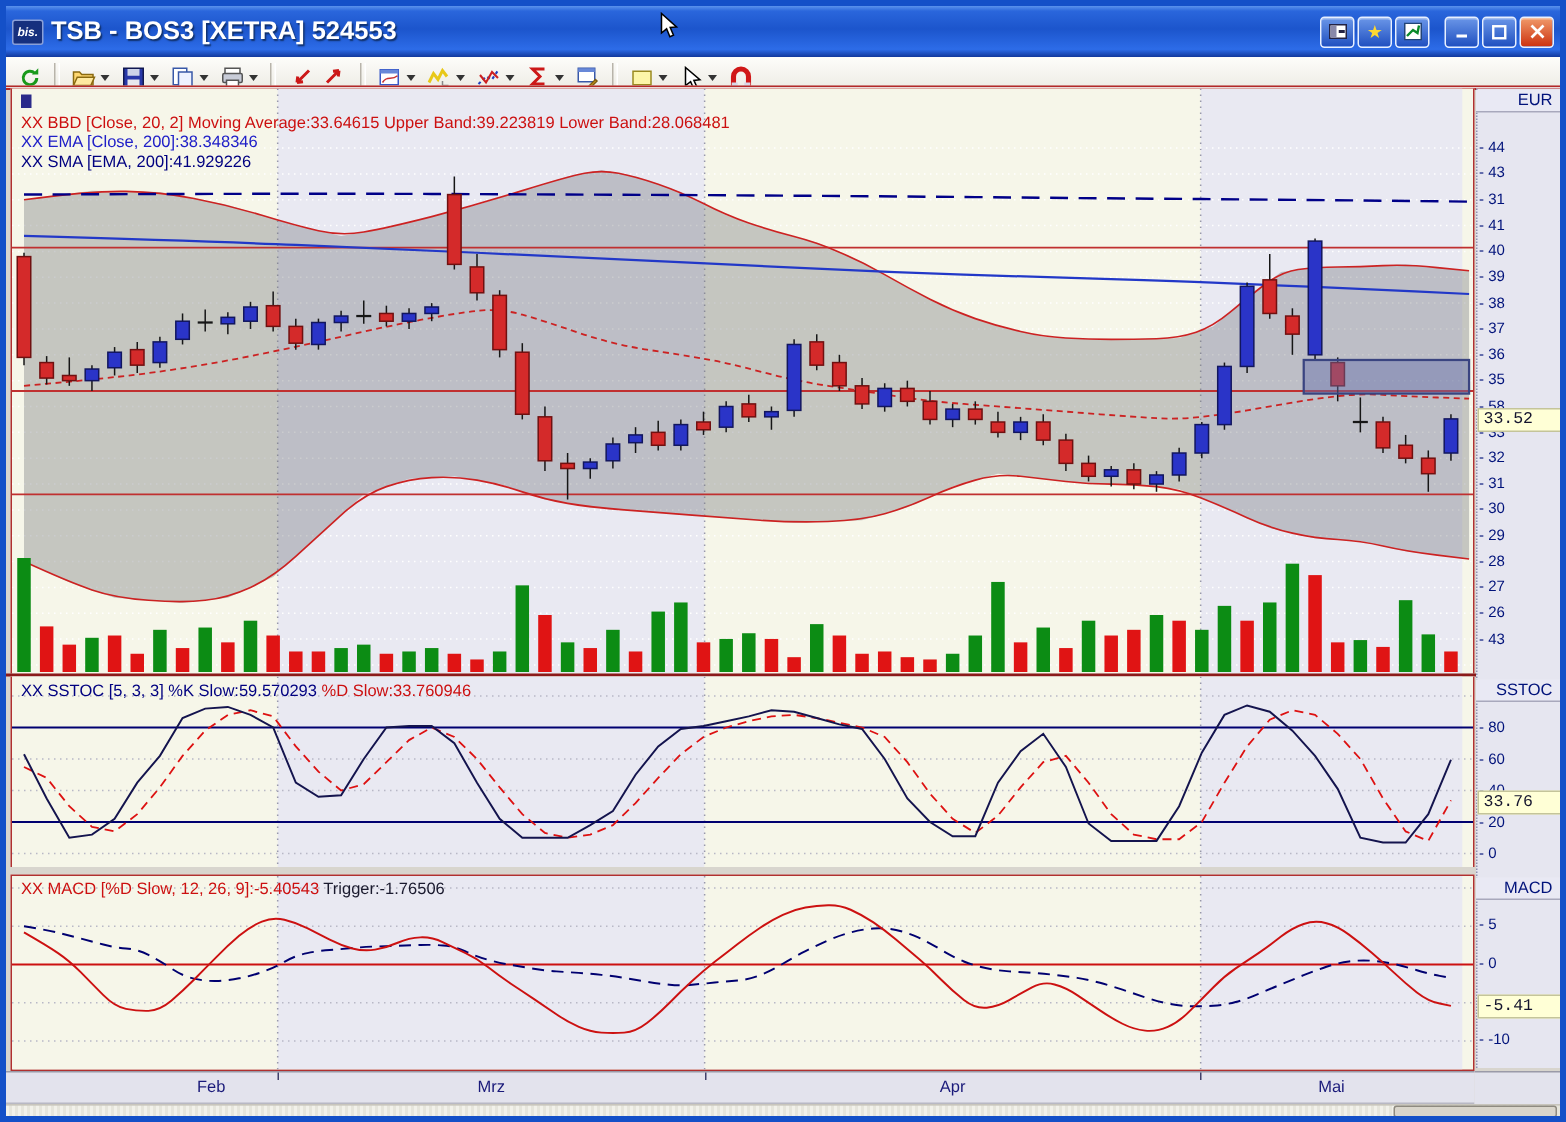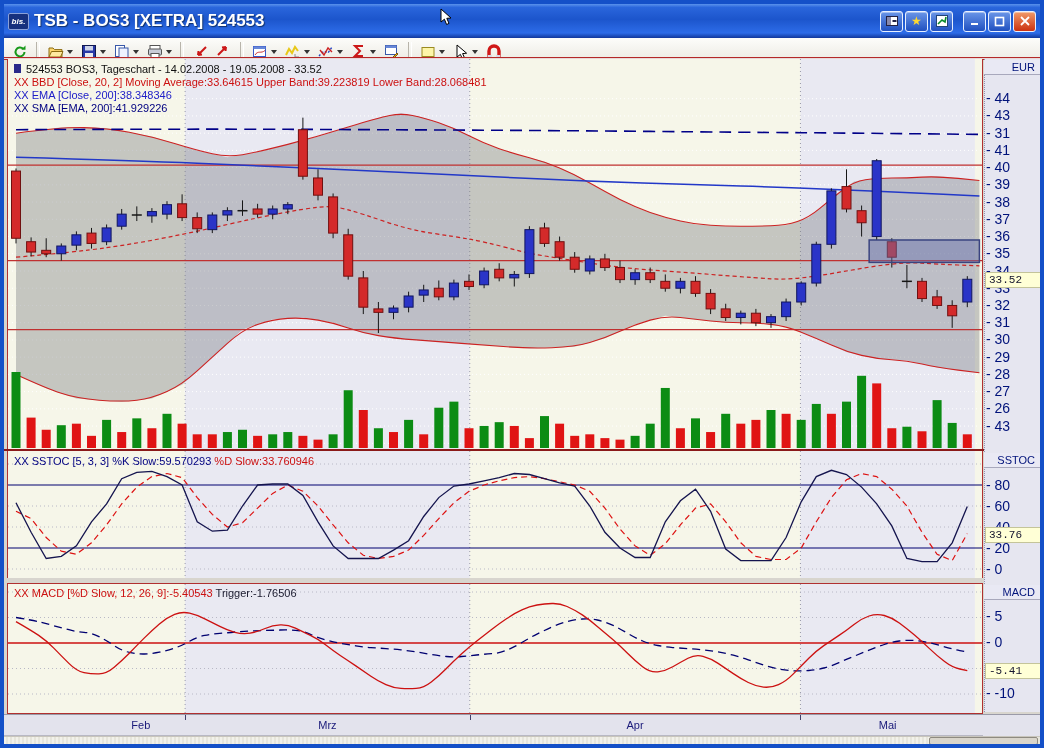--- a/index.html
+++ b/index.html
@@ -26,21 +26,21 @@
   #paneMacd{top:526px;height:129px;border-top:1px solid #b03030;border-bottom:1px solid #b03030;}
   #divider1{position:absolute;left:0;top:392px;width:980px;height:2px;background:#8b1a1a;}
   .legend{position:absolute;left:10px;font-size:11px;line-height:13px;white-space:nowrap;}
   #legendMain{top:6px;}
   .lg-black{color:#101010;} .lg-red{color:#cc1010;} .lg-blue{color:#2020c8;} .lg-navy{color:#000080;}
   #legendStoch{top:398px;} #legendMacd{top:530px;}
   .flagicon{display:inline-block;width:7px;height:9px;background:#2a2a8a;margin-right:5px;}
   
   #axisbg{position:absolute;left:980px;top:2px;width:56px;height:653px;background:#e6e6f0;border-left:1px dotted #9090b0;}
   .axhead{position:absolute;left:980px;width:56px;height:15px;background:#e9e9f4;border-bottom:1px solid #a8a8bc;color:#00127a;font-size:11px;text-align:right;padding-right:5px;box-sizing:border-box;line-height:15px;}
-  .tick{position:absolute;left:982px;color:#00127a;font-size:14px;height:13px;line-height:13px;}
+  .tick{position:absolute;left:982px;color:#00127a;font-size:10px;height:13px;line-height:13px;}
   .tick::before{content:"- ";}
   .marker{position:absolute;left:981px;width:52px;height:14px;background:#ffffd6;border:1px solid #c4c49a;color:#14142e;font-size:11px;line-height:14px;padding-left:3px;z-index:5;font-family:Liberation Mono, monospace;}
   #mkEur{top:216px;} #mkStoch{top:470px;} #mkMacd{top:606px;}
   
   #monthAxis{position:absolute;left:0;top:657px;width:979px;height:22px;background:#e3e3ed;border-top:1px solid #9a9aa8;border-bottom:1px solid #b8b8c4;box-sizing:border-box;}
   #monthCorner{position:absolute;left:979px;top:657px;width:57px;height:22px;background:#e3e3ed;border-top:1px solid #9a9aa8;box-sizing:border-box;}
   .mlabel{position:absolute;top:4px;color:#1a1a7a;font-size:11px;transform:translateX(-50%);}
   .mtick{position:absolute;top:0;width:1px;height:5px;background:#40406a;}
   #scroll{position:absolute;left:0;top:679px;width:1036px;height:9px;background:repeating-linear-gradient(90deg,#f2f1ea 0 2px,#e6e5dc 2px 4px);border-top:1px solid #c8c5bc;box-sizing:border-box;}
   #thumb{position:absolute;left:925px;top:0;width:109px;height:8px;background:#d9d5cb;border:1px solid #8e8a80;border-radius:2px;box-sizing:border-box;}
@@ -468,21 +468,21 @@
           <line x1="0" y1="33.5" x2="974" y2="33.5" stroke="#b8b8c6" stroke-width="1" stroke-dasharray="1 3"></line>
           <line x1="0" y1="84.5" x2="974" y2="84.5" stroke="#b8b8c6" stroke-width="1" stroke-dasharray="1 3"></line>
           <line x1="0" y1="110" x2="974" y2="110" stroke="#b8b8c6" stroke-width="1" stroke-dasharray="1 3"></line>
           <line x1="0" y1="59" x2="974" y2="59" stroke="#cc1111" stroke-width="1.3"></line>
           <path d="M8.0,33.5 Q23.1,36.0 30.7,37.8 Q38.2,39.6 45.8,41.7 Q53.3,43.7 60.9,45.7 Q68.4,47.8 76.0,48.3 Q83.5,48.8 91.0,52.6 Q98.6,56.5 106.2,61.6 Q113.7,66.7 121.3,68.4 Q128.8,70.2 136.4,70.0 Q143.9,69.7 151.4,68.2 Q159.0,66.7 166.6,64.1 Q174.1,61.5 181.6,57.2 Q189.2,52.9 196.8,51.4 Q204.3,49.8 211.8,49.3 Q219.4,48.8 226.9,48.0 Q234.5,47.3 242.1,47.0 Q249.6,46.8 257.1,46.5 Q264.7,46.3 272.3,46.0 Q279.8,45.7 287.4,46.3 Q294.9,46.8 302.4,50.3 Q310.0,53.9 317.5,55.9 Q325.1,58.0 332.6,59.3 Q340.2,60.5 347.8,61.8 Q355.3,63.1 362.9,63.6 Q370.4,64.1 377.9,64.6 Q385.5,65.1 393.0,65.9 Q400.6,66.7 408.1,67.9 Q415.7,69.2 423.3,70.5 Q430.8,71.8 438.4,72.5 Q445.9,73.3 453.4,72.5 Q461.0,71.8 468.5,71.0 Q476.1,70.2 483.6,69.7 Q491.2,69.2 498.8,66.1 Q506.3,63.1 513.9,58.5 Q521.4,53.9 529.0,50.1 Q536.5,46.3 544.0,42.9 Q551.6,39.6 559.1,37.6 Q566.7,35.5 574.3,35.0 Q581.8,34.5 589.3,36.0 Q596.9,37.6 604.5,41.1 Q612.0,44.7 619.5,49.3 Q627.1,53.9 634.6,57.0 Q642.2,60.0 649.8,61.5 Q657.3,63.1 664.8,63.6 Q672.4,64.1 680.0,64.6 Q687.5,65.1 695.0,65.9 Q702.6,66.7 710.1,67.9 Q717.7,69.2 725.3,71.2 Q732.8,73.3 740.3,75.8 Q747.9,78.4 755.5,80.9 Q763.0,83.5 770.5,85.0 Q778.1,86.5 785.6,86.8 Q793.2,87.0 800.8,86.5 Q808.3,86.0 815.8,84.0 Q823.4,82.0 831.0,78.6 Q838.5,75.3 846.0,72.3 Q853.6,69.2 861.1,66.1 Q868.7,63.1 876.3,60.5 Q883.8,58.0 891.3,57.0 Q898.9,55.9 906.5,56.5 Q914.0,57.0 921.5,58.7 Q929.1,60.5 936.6,62.8 Q944.2,65.1 951.8,66.6 L959.3,68.0" fill="none" stroke="#000070" stroke-width="1.3" stroke-dasharray="8 5"></path>
           <path d="M8.0,37.6 Q23.1,46.3 30.7,51.4 Q38.2,56.5 45.8,64.1 Q53.3,71.8 60.9,79.4 Q68.4,87.0 76.0,88.6 Q83.5,90.1 91.0,89.9 Q98.6,89.6 106.2,83.2 Q113.7,76.8 121.3,69.2 Q128.8,61.5 136.4,53.9 Q143.9,46.3 151.4,39.9 Q159.0,33.5 166.6,30.4 Q174.1,27.4 181.6,29.2 Q189.2,31.0 196.8,34.8 Q204.3,38.6 211.8,42.4 Q219.4,46.3 226.9,48.3 Q234.5,50.3 242.1,49.1 Q249.6,47.8 257.1,44.5 Q264.7,41.2 272.3,40.9 Q279.8,40.6 287.4,44.2 Q294.9,47.8 302.4,51.4 Q310.0,54.9 317.5,60.8 Q325.1,66.7 332.6,71.8 Q340.2,76.8 347.8,81.9 Q355.3,87.0 362.9,92.2 Q370.4,97.3 377.9,100.6 Q385.5,103.9 393.0,104.4 Q400.6,104.9 408.1,104.4 Q415.7,103.9 423.3,98.0 Q430.8,92.2 438.4,84.5 Q445.9,76.8 453.4,70.0 Q461.0,63.1 468.5,57.2 Q476.1,51.4 483.6,45.5 Q491.2,39.6 498.8,34.5 Q506.3,29.4 513.9,25.9 Q521.4,22.3 529.0,21.0 Q536.5,19.7 544.0,19.5 Q551.6,19.2 559.1,22.5 Q566.7,25.9 574.3,30.9 Q581.8,36.0 589.3,42.4 Q596.9,48.8 604.5,55.2 Q612.0,61.5 619.5,69.2 Q627.1,76.8 634.6,82.7 Q642.2,88.6 649.8,87.8 Q657.3,87.0 664.8,82.7 Q672.4,78.4 680.0,74.3 Q687.5,70.2 695.0,72.3 Q702.6,74.3 710.1,79.4 Q717.7,84.5 725.3,89.6 Q732.8,94.7 740.3,98.5 Q747.9,102.3 755.5,103.1 Q763.0,103.9 770.5,100.6 Q778.1,97.3 785.6,89.6 Q793.2,82.0 800.8,74.3 Q808.3,66.7 815.8,61.6 Q823.4,56.5 831.0,51.4 Q838.5,46.3 846.0,40.4 Q853.6,34.5 861.1,32.0 Q868.7,29.4 876.3,31.5 Q883.8,33.5 891.3,39.1 Q898.9,44.7 906.5,51.1 Q914.0,57.5 921.5,64.6 Q929.1,71.8 936.6,77.6 Q944.2,83.5 951.8,85.0 L959.3,86.6" fill="none" stroke="#cc1111" stroke-width="1.3"></path>
         </svg>
       </div>
 
     <div class="legend" id="legendMain">
-      <div class="lg-black"><span class="flagicon"></span><span>524553  BOS3, Tageschart - 14.02.2008 - 19.05.2008 - 33.52</span></div>
+      <div class="lg-black"><span class="flagicon"></span></div>
       <div class="lg-red">XX BBD [Close, 20, 2] Moving Average:33.64615 Upper Band:39.223819 Lower Band:28.068481</div>
       <div class="lg-blue">XX EMA [Close, 200]:38.348346</div>
       <div class="lg-navy">XX SMA [EMA, 200]:41.929226</div>
     </div>
     <div class="legend" id="legendStoch">
       <span class="lg-navy">XX SSTOC [5, 3, 3] %K Slow:59.570293 </span><span class="lg-red">%D Slow:33.760946</span>
     </div>
     <div class="legend" id="legendMacd">
       <span class="lg-red">XX MACD [%D Slow, 12, 26, 9]:-5.40543 </span><span style="color:#1a1a2e">Trigger:-1.76506</span>
     </div>
@@ -495,21 +495,21 @@
         <div class="tick" style="top: 35.2px;">44</div>
         <div class="tick" style="top: 52.43px;">43</div>
         <div class="tick" style="top: 69.66px;">31</div>
         <div class="tick" style="top: 86.89px;">41</div>
         <div class="tick" style="top: 104.12px;">40</div>
         <div class="tick" style="top: 121.35px;">39</div>
         <div class="tick" style="top: 138.58px;">38</div>
         <div class="tick" style="top: 155.81px;">37</div>
         <div class="tick" style="top: 173.04px;">36</div>
         <div class="tick" style="top: 190.27px;">35</div>
-        <div class="tick" style="top: 207.5px;">34</div>
+        <div class="tick" style="top: 207.5px;">58</div>
         <div class="tick" style="top: 224.73px;">33</div>
         <div class="tick" style="top: 241.96px;">32</div>
         <div class="tick" style="top: 259.19px;">31</div>
         <div class="tick" style="top: 276.42px;">30</div>
         <div class="tick" style="top: 293.65px;">29</div>
         <div class="tick" style="top: 310.88px;">28</div>
         <div class="tick" style="top: 328.11px;">27</div>
         <div class="tick" style="top: 345.34px;">26</div>
         <div class="tick" style="top: 362.57px;">43</div>
         <div class="tick" style="top: 421.5px;">80</div>

